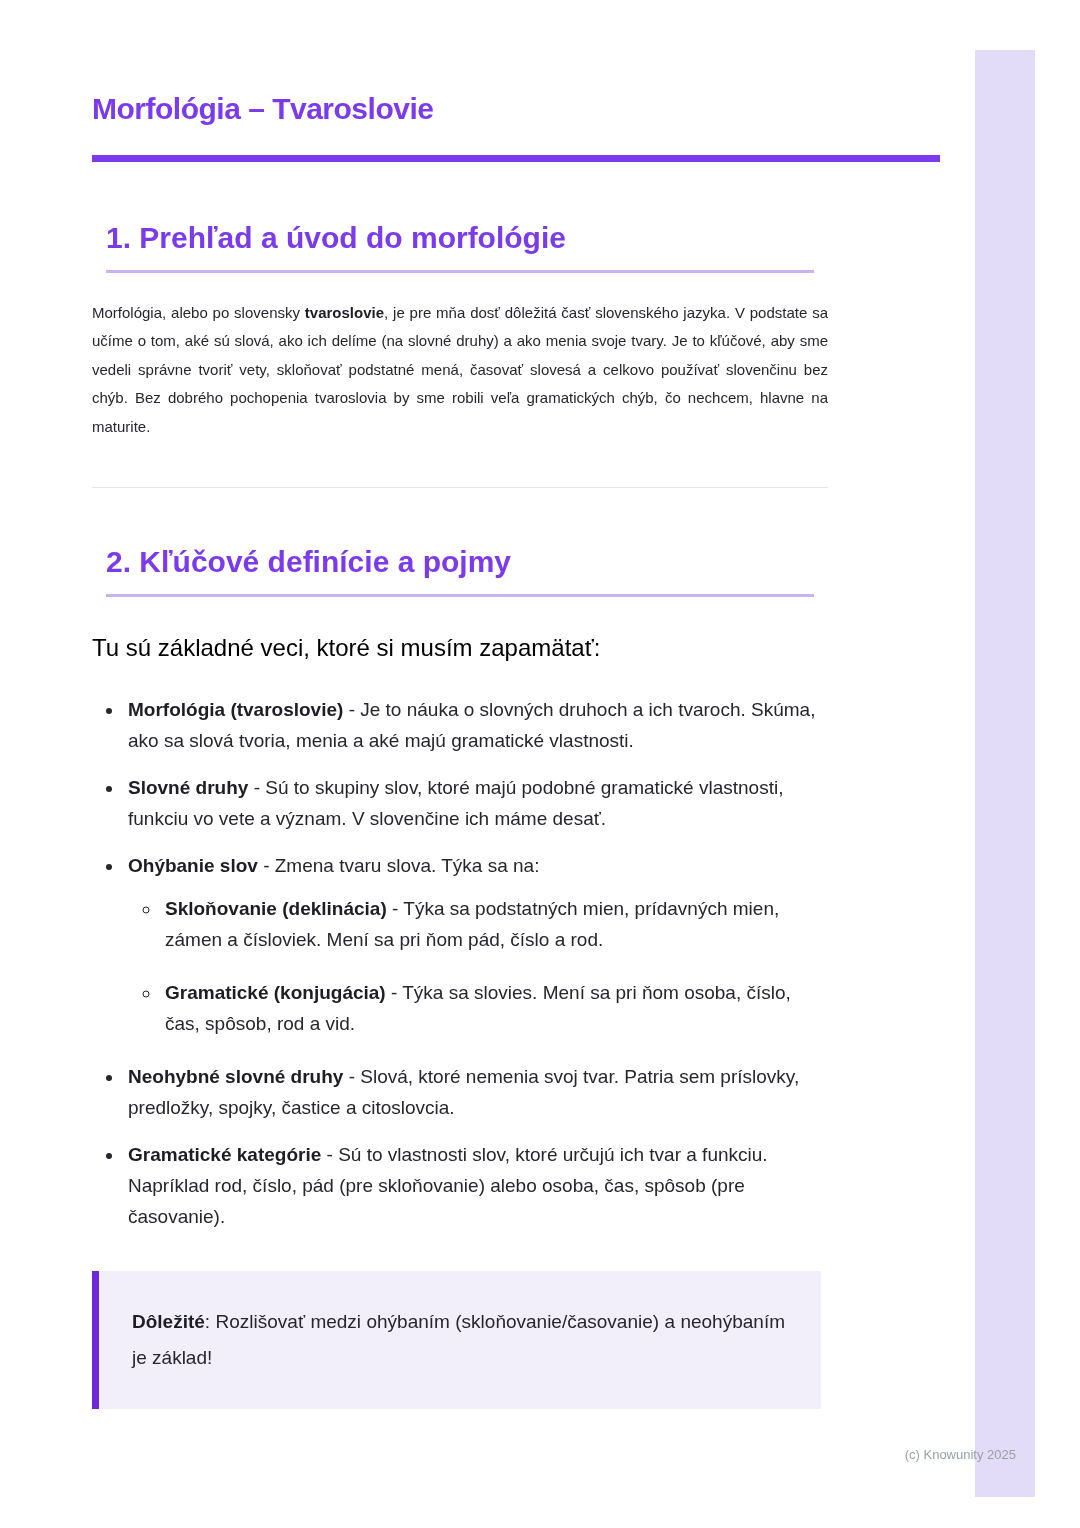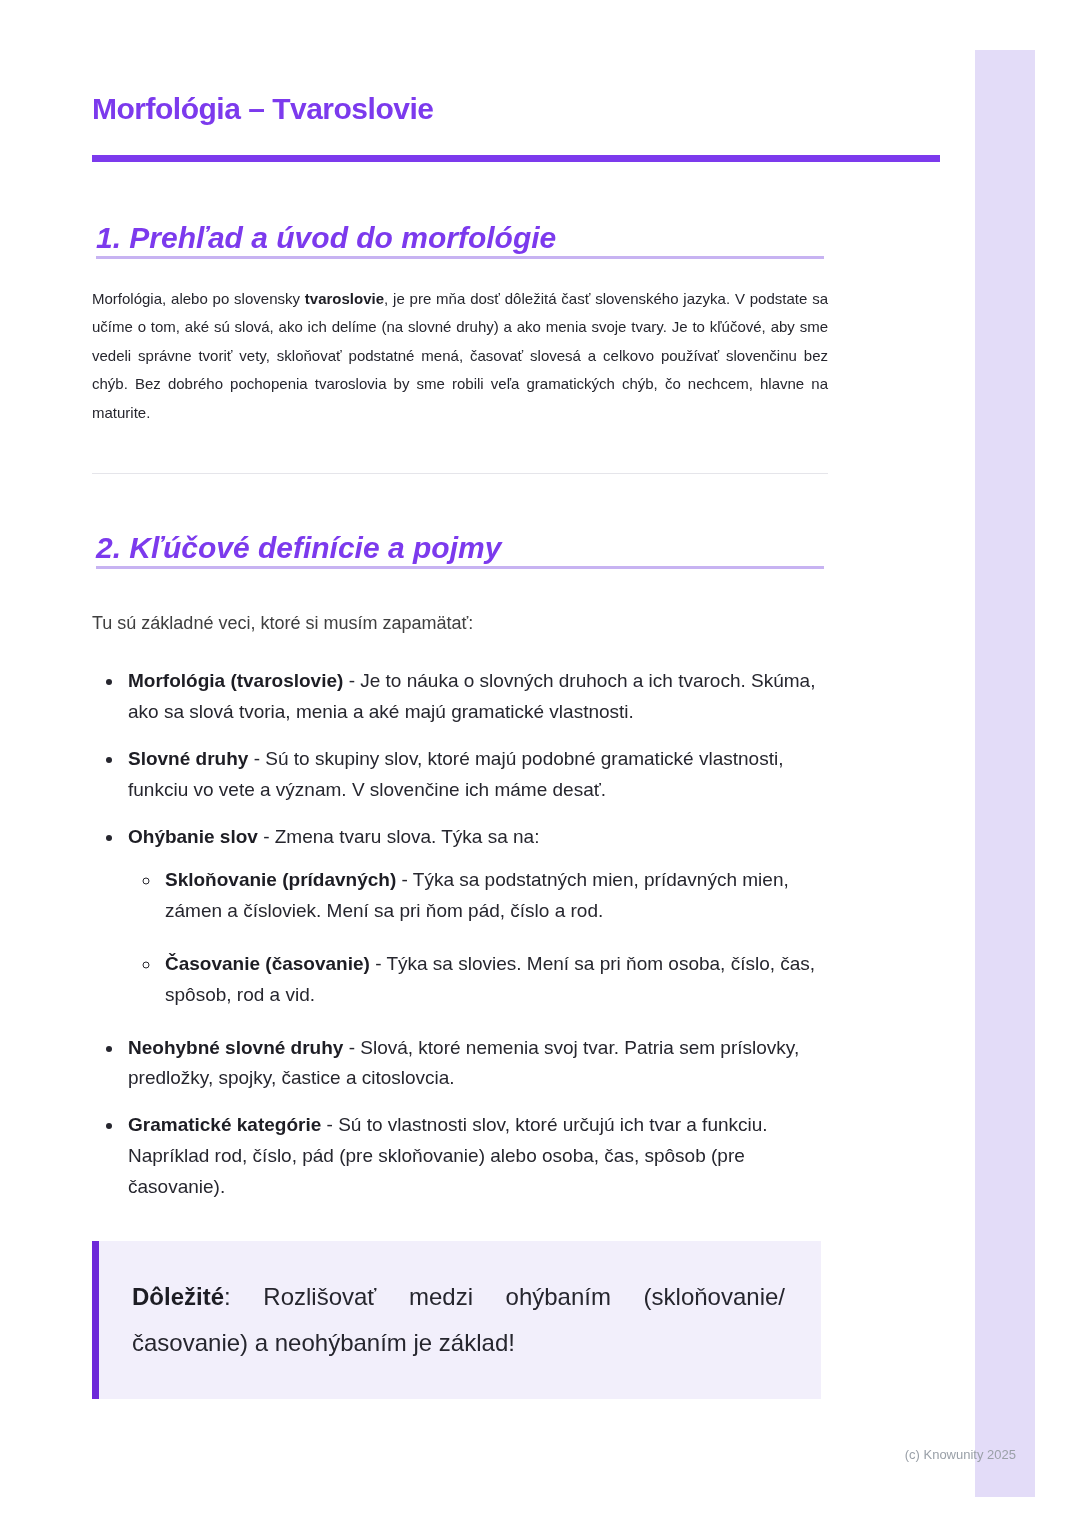--- a/index.html
+++ b/index.html
@@ -39,48 +39,48 @@
     color: #7c3aed;
     letter-spacing: -0.5px;
   }
   .title-rule {
     width: 848px;
     height: 7px;
     background: #7c3aed;
     margin: 28px 0 0 0;
   }
   h2.sec-h {
-    margin: 4px;
+    margin: 14px;
     font-size: 30px;
     line-height: 1.2;
     font-weight: 700;
     color: #7c3aed;
     border-bottom: 3px solid #c7b3f2;
-    font-style: italic;
+    padding-bottom: 14px;
   }
   .sec-1 { margin-top: 58px; }
   .sec-2 { margin-top: 56px; }
   p.body-just {
     margin: 26px 0 0 0;
     font-size: 15px;
     line-height: 1.9;
     color: #26262e;
     text-align: justify;
   }
   hr.divider {
     border: none;
     border-top: 1px solid #e5e5ea;
     margin: 46px 0 0 0;
     width: 736px;
   }
   p.intro {
-    margin: 40px 0 0 0;
-    font-size: 18px;
+    margin: 32px 0 0 0;
+    font-size: 24px;
     line-height: 1.6;
-    color: #404040;
+    color: #000000;
   }
   ul.defs {
     margin: 28px 0 0 0;
     padding: 0 0 0 32px;
     list-style: disc;
     color: #26262e;
   }
   ul.defs > li {
     font-size: 19px;
     line-height: 1.63;
@@ -105,21 +105,21 @@
   .callout {
     margin-top: 38px;
     background: #f2effb;
     border-left: 7px solid #6d28d9;
     width: 729px;
     box-sizing: border-box;
     padding: 33px 36px 33px 33px;
   }
   .callout p {
     margin: 0;
-    font-size: 24px;
+    font-size: 19px;
     line-height: 1.9;
     color: #26262e;
     text-align: justify;
   }
   .footer {
     position: absolute;
     right: 64px;
     bottom: 66px;
     font-size: 13px;
     color: #9aa0a8;
@@ -145,22 +145,22 @@
 
     <section class="sec-2">
       <h2 class="sec-h">2. Kľúčové definície a pojmy</h2>
       <p class="intro">Tu sú základné veci, ktoré si musím zapamätať:</p>
 
       <ul class="defs">
         <li><strong>Morfológia (tvaroslovie)</strong><span> - Je to náuka o slovných druhoch a ich tvaroch. Skúma, ako sa slová tvoria, menia a aké majú gramatické vlastnosti.</span></li>
         <li><strong>Slovné druhy</strong><span> - Sú to skupiny slov, ktoré majú podobné gramatické vlastnosti, funkciu vo vete a význam. V slovenčine ich máme desať.</span></li>
         <li><strong>Ohýbanie slov</strong><span> - Zmena tvaru slova. Týka sa na:</span>
           <ul class="sub">
-            <li><strong>Skloňovanie (prídavných)</strong><span> - Týka sa podstatných mien, prídavných mien, zámen a čísloviek. Mení sa pri ňom pád, číslo a rod.</span></li>
-            <li><strong>Časovanie (časovanie)</strong><span> - Týka sa slovies. Mení sa pri ňom osoba, číslo, čas, spôsob, rod a vid.</span></li>
+            <li><strong>Skloňovanie (deklinácia)</strong><span> - Týka sa podstatných mien, prídavných mien, zámen a čísloviek. Mení sa pri ňom pád, číslo a rod.</span></li>
+            <li><strong>Gramatické (konjugácia)</strong><span> - Týka sa slovies. Mení sa pri ňom osoba, číslo, čas, spôsob, rod a vid.</span></li>
           </ul>
         </li>
         <li><strong>Neohybné slovné druhy</strong><span> - Slová, ktoré nemenia svoj tvar. Patria sem príslovky, predložky, spojky, častice a citoslovcia.</span></li>
         <li><strong>Gramatické kategórie</strong><span> - Sú to vlastnosti slov, ktoré určujú ich tvar a funkciu. Napríklad rod, číslo, pád (pre skloňovanie) alebo osoba, čas, spôsob (pre časovanie).</span></li>
       </ul>
 
       <div class="callout">
         <p><strong>Dôležité</strong><span>: Rozlišovať medzi ohýbaním (skloňovanie/časovanie) a neohýbaním je základ!</span></p>
       </div>
     </section>

